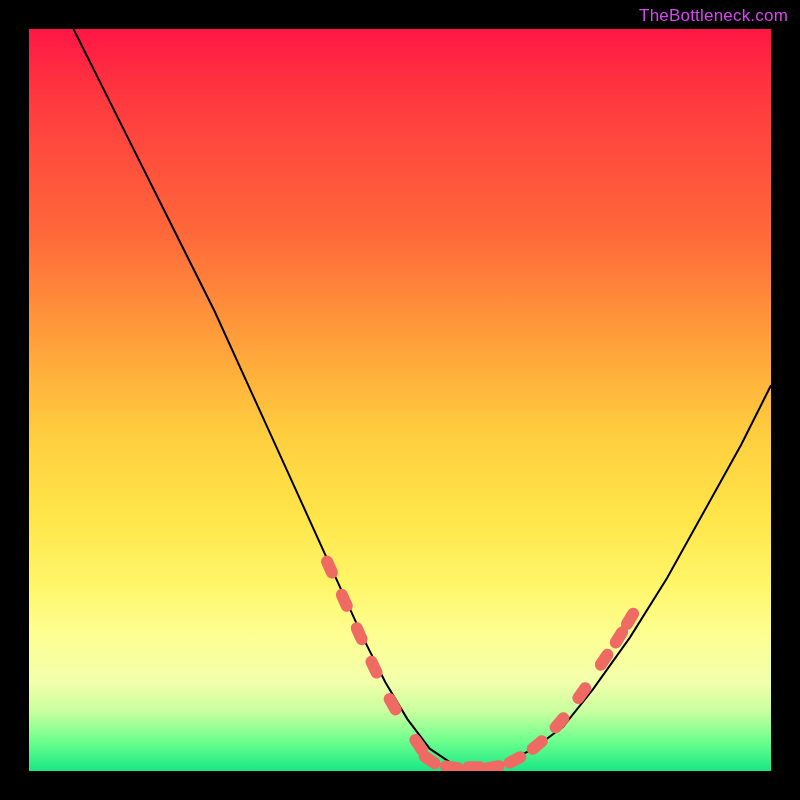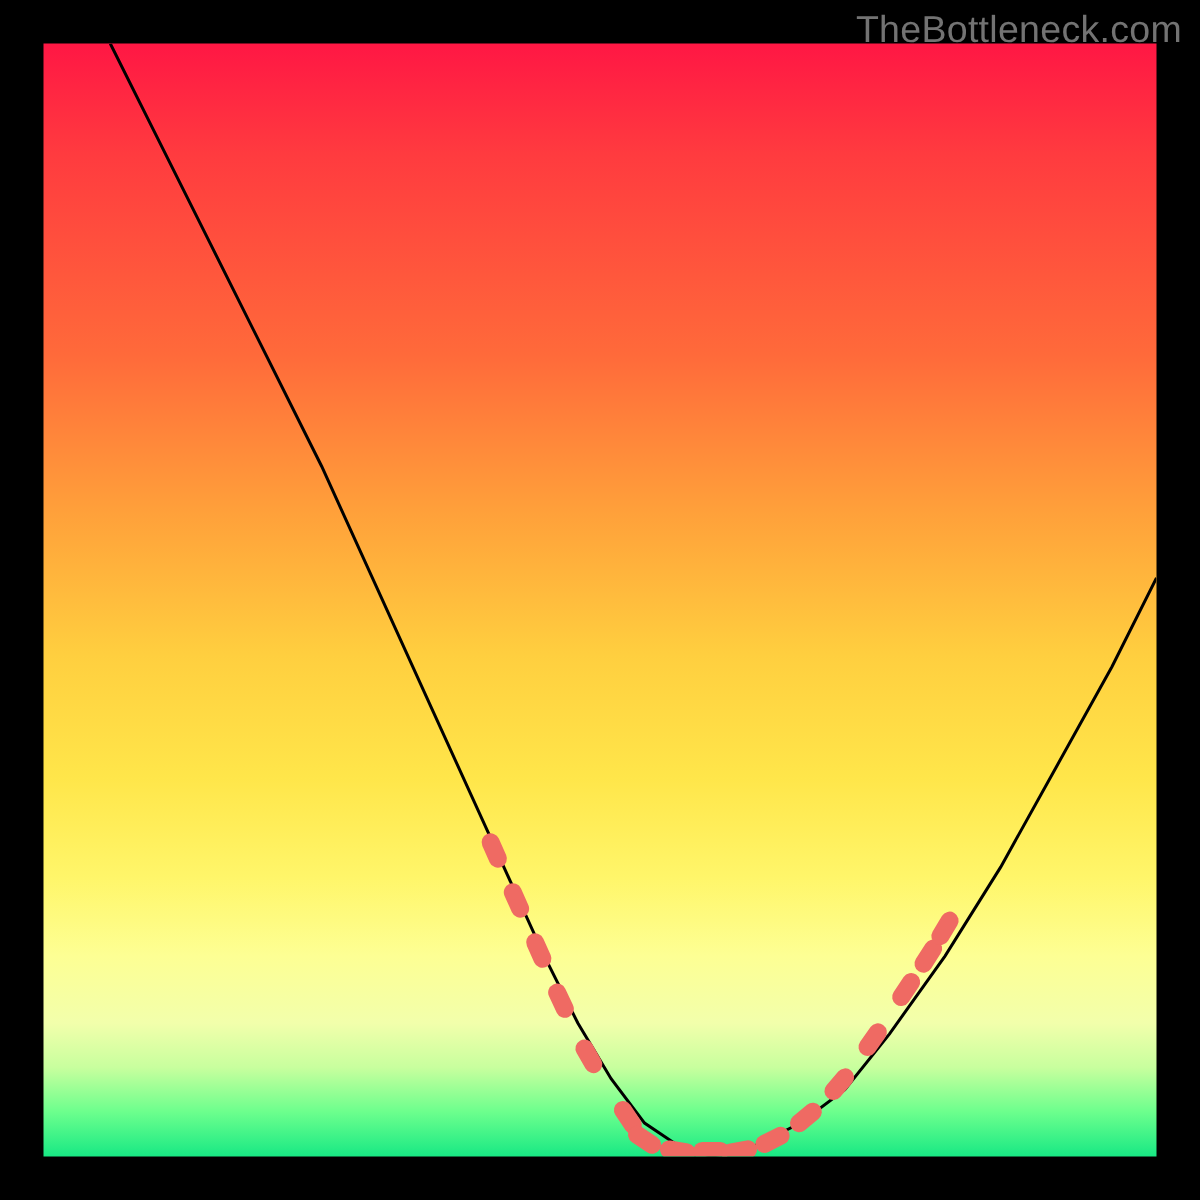--- a/index.html
+++ b/index.html
@@ -16,22 +16,22 @@
     left: 0;
     top: 0;
     width: 800px;
     height: 800px;
     background: #000;
   }
   .watermark {
     position: absolute;
     top: 6px;
     right: 12px;
-    color: #737373;
-    font-size: 25px;
+    color: #d946ef;
+    font-size: 17px;
     font-weight: 500;
     letter-spacing: 0.2px;
     z-index: 50;
     margin-left: 30px;
   }
   .plot {
     position: absolute;
     left: 29px;
     top: 29px;
     width: 742px;

